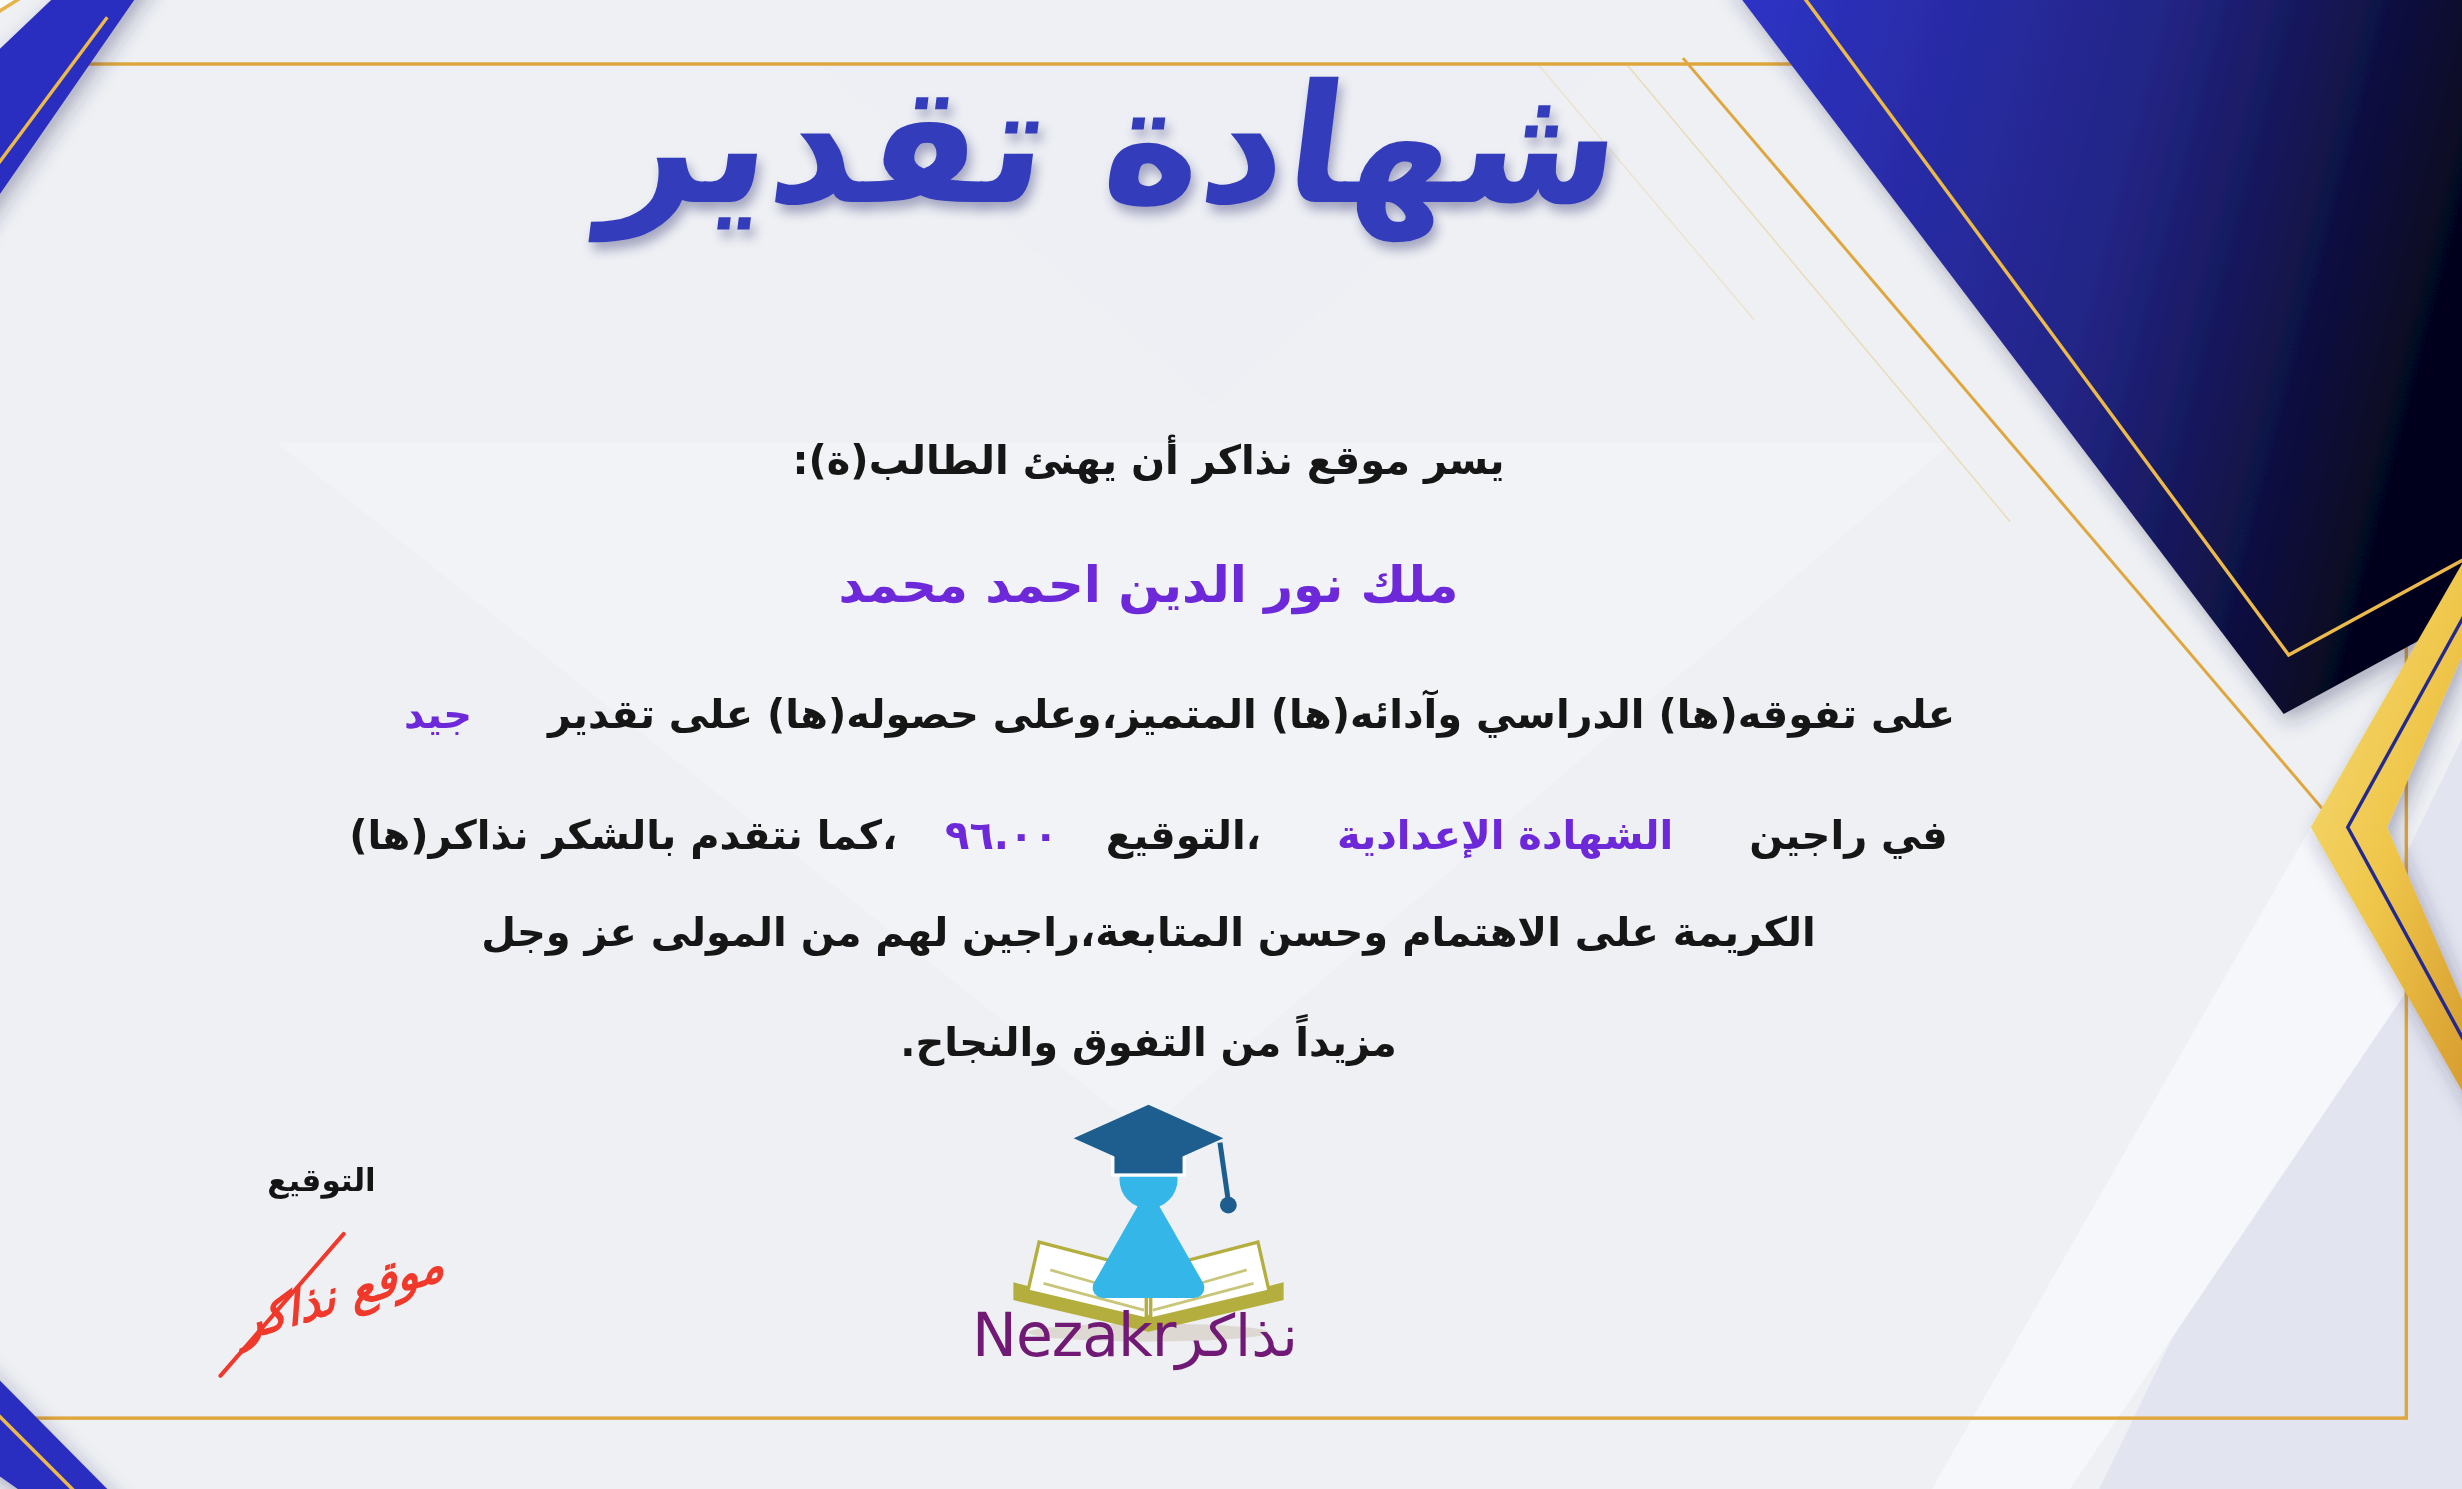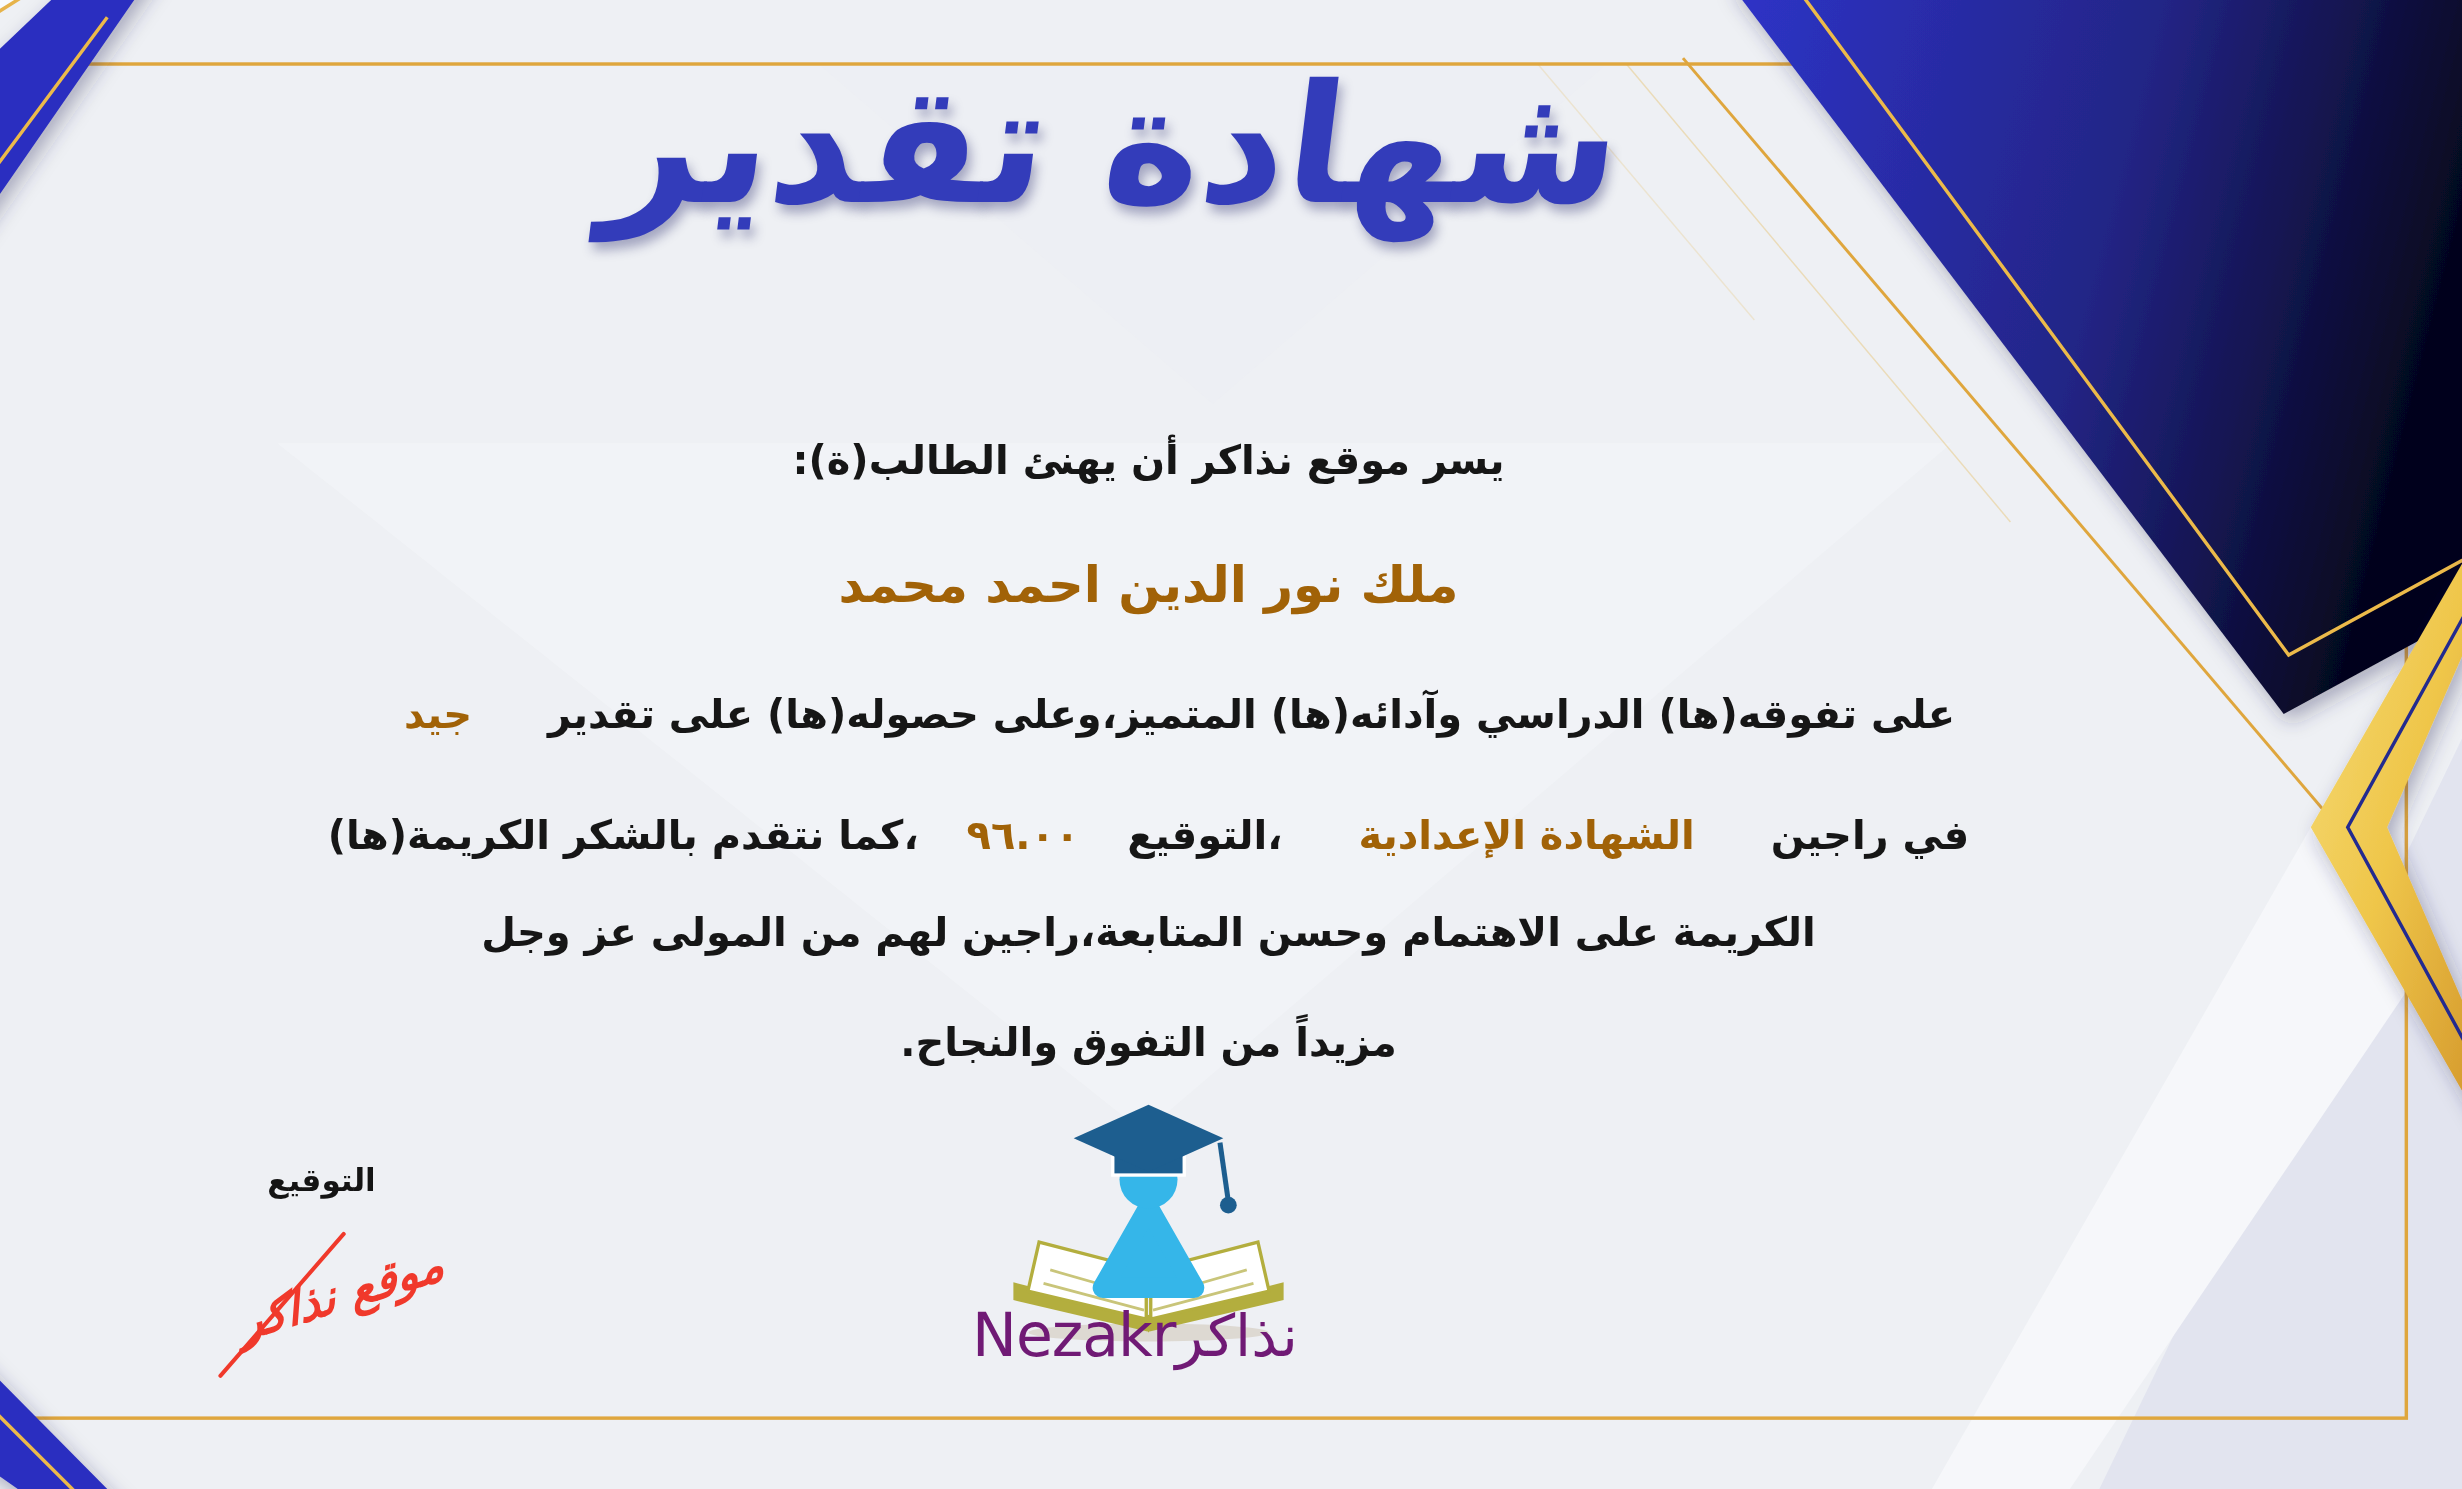--- a/index.html
+++ b/index.html
@@ -5,21 +5,21 @@
   html,body{margin:0;padding:0;background:#dfe1e8;}
   .stage{
     position:relative;width:2628px;height:1490px;overflow:hidden;
     background:#eef0f4;font-family:"DejaVu Sans",sans-serif;direction:rtl;
   }
   .stage svg.decor{position:absolute;inset:0;display:block;}
   .line{
     position:absolute;left:177px;width:2275px;text-align:center;direction:rtl;
     color:#161616;font-weight:700;font-size:40px;line-height:1.45;white-space:nowrap;
   }
-  .red{color:#a16207;}
+  .red{color:#6d28d9;}
   .gap-sm{display:inline-block;margin:12px 34px;}
   .gap-md{display:inline-block;margin:0 62px;}
   .title{
     position:absolute;left:566px;top:49px;width:1428px;text-align:center;
     font-size:165px;font-weight:700;color:#333cba;transform:skewX(-7deg);
     text-shadow:4.9px 7.9px 10.8px rgba(45,48,110,.38);white-space:nowrap;direction:rtl;
   }
   .sign-label{
     position:absolute;left:404px;top:1162px;width:167px;text-align:center;
     font-size:31px;font-weight:700;color:#141414;direction:rtl;white-space:nowrap;
@@ -109,21 +109,21 @@
   <div class="line" style="top:685px;">
     <span>على تفوقه(ها) الدراسي وآدائه(ها) المتميز،وعلى حصوله(ها) على تقدير</span>
     <span class="red gap-md">جيد</span>
   </div>
 
   <div class="line" style="top:794px;">
     <span>في راجين</span>
     <span class="red gap-md">الشهادة الإعدادية</span>
     <span>،التوقيع</span>
     <span class="red gap-sm">٩٦.٠٠</span>
-    <span>،كما نتقدم بالشكر الكريمة(ها)</span>
+    <span>،كما نتقدم بالشكر نذاكر(ها)</span>
   </div>
 
   <div class="line" style="top:903px;">الكريمة على الاهتمام وحسن المتابعة،راجين لهم من المولى عز وجل</div>
 
   <div class="line" style="top:1013px;">مزيداً من التفوق والنجاح.</div>
 
   <div class="sign-label">التوقيع</div>
   <div class="sign-stroke"></div>
   <div class="sign-script">موقع نذاكر</div>
 

